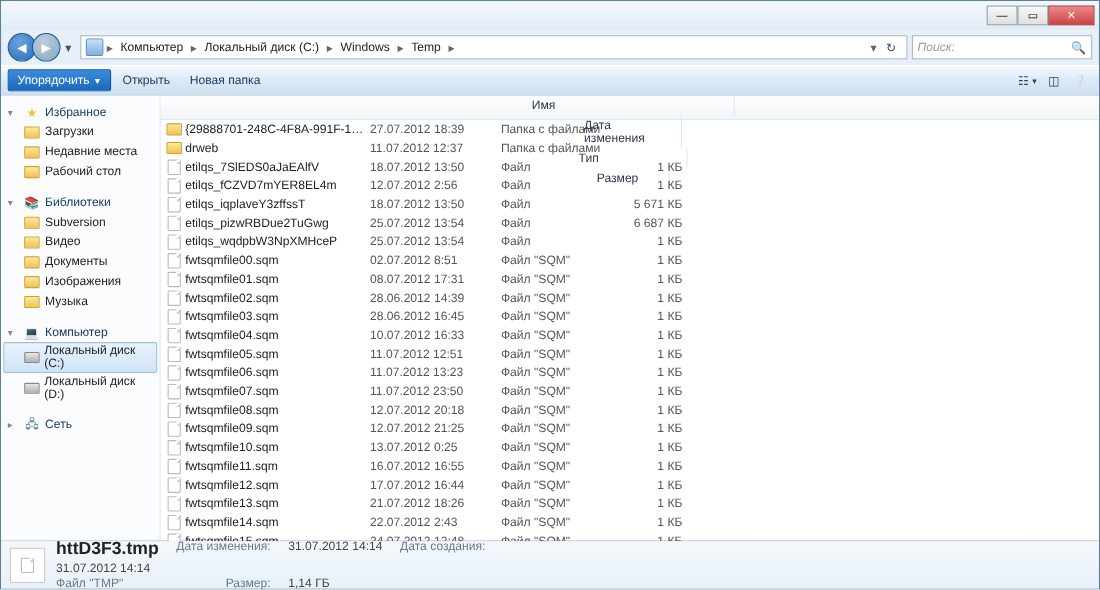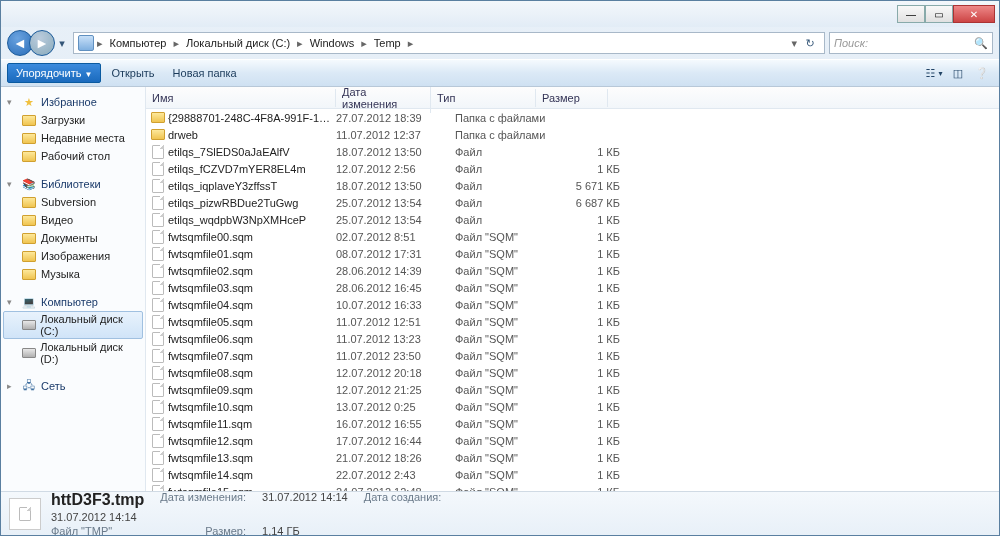--- a/index.html
+++ b/index.html
@@ -36,21 +36,21 @@
 .nav-item.selected { background:linear-gradient(#e8f2fc,#d0e4f8); border:1px solid #a0c0e0; border-radius:2px; padding:1px 3px 1px 17px; }
 .nav-chev { width:10px; color:#888; font-size:9px; }
 .nav-icn { width:16px; height:14px; display:inline-flex; align-items:center; justify-content:center; }
 .icn-star { color:#f0c040; }
 .icn-fold { width:14px; height:11px; background:linear-gradient(#fde89a,#f0c450); border:1px solid #d0a030; border-radius:1px; display:inline-block; }
 .icn-lib { color:#4080c0; }
 .icn-comp { color:#4070a0; }
 .icn-disk { width:14px; height:10px; background:linear-gradient(#e8e8e8,#b0b0b0); border:1px solid #888; border-radius:1px; display:inline-block; }
 .icn-net { color:#4070a0; }
 .main { flex:1; display:flex; flex-direction:column; overflow:hidden; }
-.columns { height:22px; display:flex; align-items:center; border-bottom:1px solid #e0e8f0; background:linear-gradient(#fdfdfd,#f2f6fa); color:#335; }
+.columns { height:22px; display:flex; align-items:center; border-bottom:1px solid #e0e8f0; background:linear-gradient(#fdfdfd,#f2f6fa); color:#335;flex-direction:column; }
 .col { padding:3px 6px; border-right:1px solid #e0e8f0; cursor:pointer; }
 .col.name { width:190px; }
 .col.date { width:95px; }
 .col.type { width:105px; }
 .col.size { width:72px; text-align:left; }
 .filelist { flex:1; overflow-y:auto; overflow-x:hidden; }
 .row { height:17px; display:flex; align-items:center; padding:0 0 0 4px; color:#222; cursor:pointer; }
 .row .ficon { width:16px; display:flex; justify-content:center; }
 .row .fname { width:170px; padding-left:2px; white-space:nowrap; overflow:hidden; text-overflow:ellipsis; }
 .row .fdate { width:95px; color:#555; }

